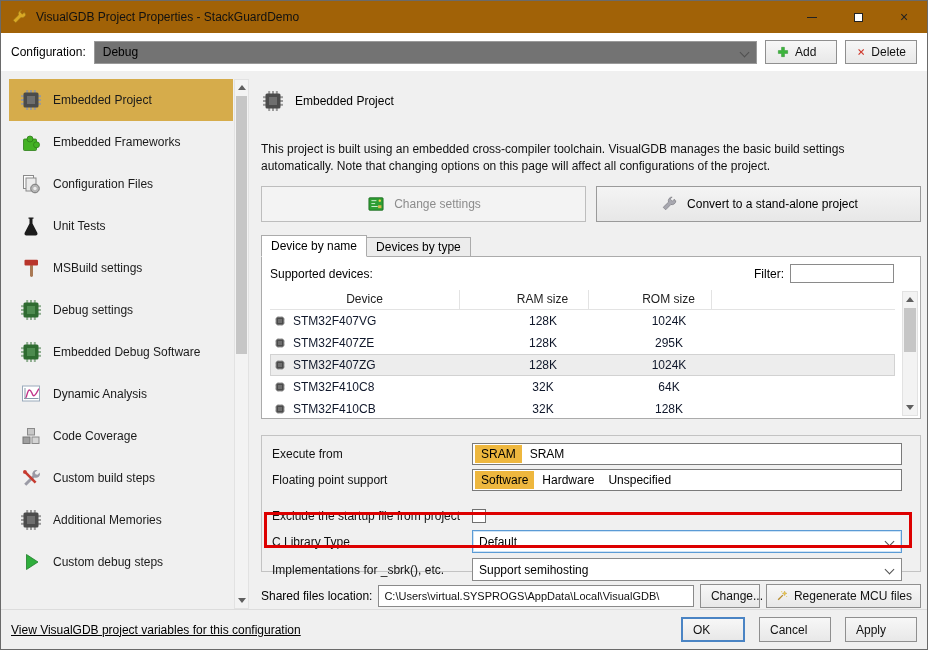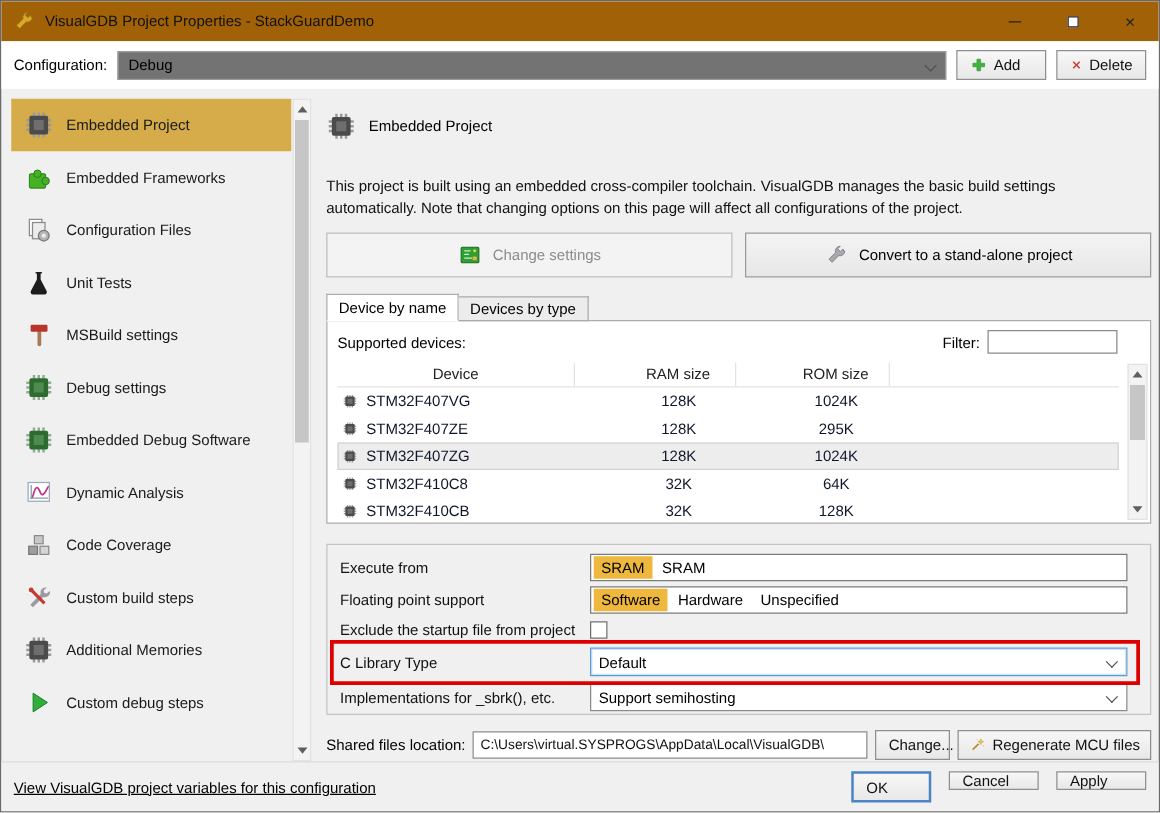--- a/index.html
+++ b/index.html
@@ -64,21 +64,21 @@
   .dev-row { height:22px; align-items:center; color:#0f172a; }
   .dev-row .c0 { display:flex; align-items:center; gap:7px; padding-left:4px; }
   .dev-row .c1, .dev-row .c2 { text-align:center; }
   .dev-row.selected { background:#ededed; outline:1px solid #d2d2d2; outline-offset:-1px; }
   .tbl-scroll { position:absolute; right:2px; top:34px; bottom:2px; width:16px; background:#f3f3f3; border:1px solid #e2e2e2; }
   .tbl-thumb { top:16px; height:44px; }
 
   
   .settings-box { border:1px solid #c3c3c3; background:#f0f0f0; margin-top:16px; height:137px; position:relative; padding:5px 0 0 10px; }
   .set-row { display:flex; align-items:center; }
-  .r1,.r2,.r5 { height:26px; } .r3 { height:22px; } .r4 { height:30px; }
+  .r1,.r2,.r5 { height:26px; } .r3 { height:22px;margin-top:12px; } .r4 { height:30px; }
   .set-label { width:200px; flex:none; white-space:nowrap; color:#111; }
   .field { flex:1; margin-right:18px; position:relative; }
   .token-field { height:22px; border:1px solid #7a7a7a; background:#fff; display:flex; align-items:center; padding:0 2px; gap:2px; }
   .token { padding:2px 6px; }
   .token.sel { background:#eeb73e; }
   .checkbox { width:14px; height:14px; border:1px solid #707070; background:#fff; }
   .combo-set { height:23px; background:#fff; border:1px solid #8a8a8a; display:flex; align-items:center; padding:0 22px 0 6px; }
   .combo-focus { border:1px solid #5b9bd5; box-shadow:0 0 0 1px #cfe3f5 inset; }
   .combo-set .chev { top:7px; }
   .red-box { position:absolute; left:2px; right:8px; top:76px; height:36px; border:3px solid #dd0000; pointer-events:none; }
@@ -87,21 +87,21 @@
   .shared-row { display:flex; align-items:center; margin-top:12px; gap:6px; }
   .shared-input { flex:1; height:22px; border:1px solid #8a8a8a; background:#fff; font:inherit; font-size:11px; padding:0 5px; color:#111; }
   .btn-change { width:60px; height:24px; }
   .btn-regen { height:24px; padding:0 8px; }
 
   
   .footer { position:absolute; left:0; right:0; bottom:0; height:40px; border-top:1px solid #dcdcdc; display:flex; align-items:center; padding:0 10px; background:#f0f0f0; }
   .footer-link { color:#000000; text-decoration:underline; cursor:pointer; }
   .footer-buttons { margin-left:auto; display:flex; gap:14px; }
   .btn-ok { width:64px; height:25px; border:2px solid #4a84c4; }
-  .btn-cancel, .btn-apply { width:72px; height:15px; }
+  .btn-cancel, .btn-apply { width:72px; height:25px; }
 </style>
 </head>
 <body>
 
 <svg width="0" height="0" style="position:absolute" aria-hidden="true">
   <defs>
     <symbol id="sym-chip" viewBox="0 0 24 24">
       <g fill="var(--pin,#9a9a9a)">
         <rect x="2" y="7.2" width="3" height="2"></rect>
           <rect x="2" y="11" width="3" height="2"></rect>

